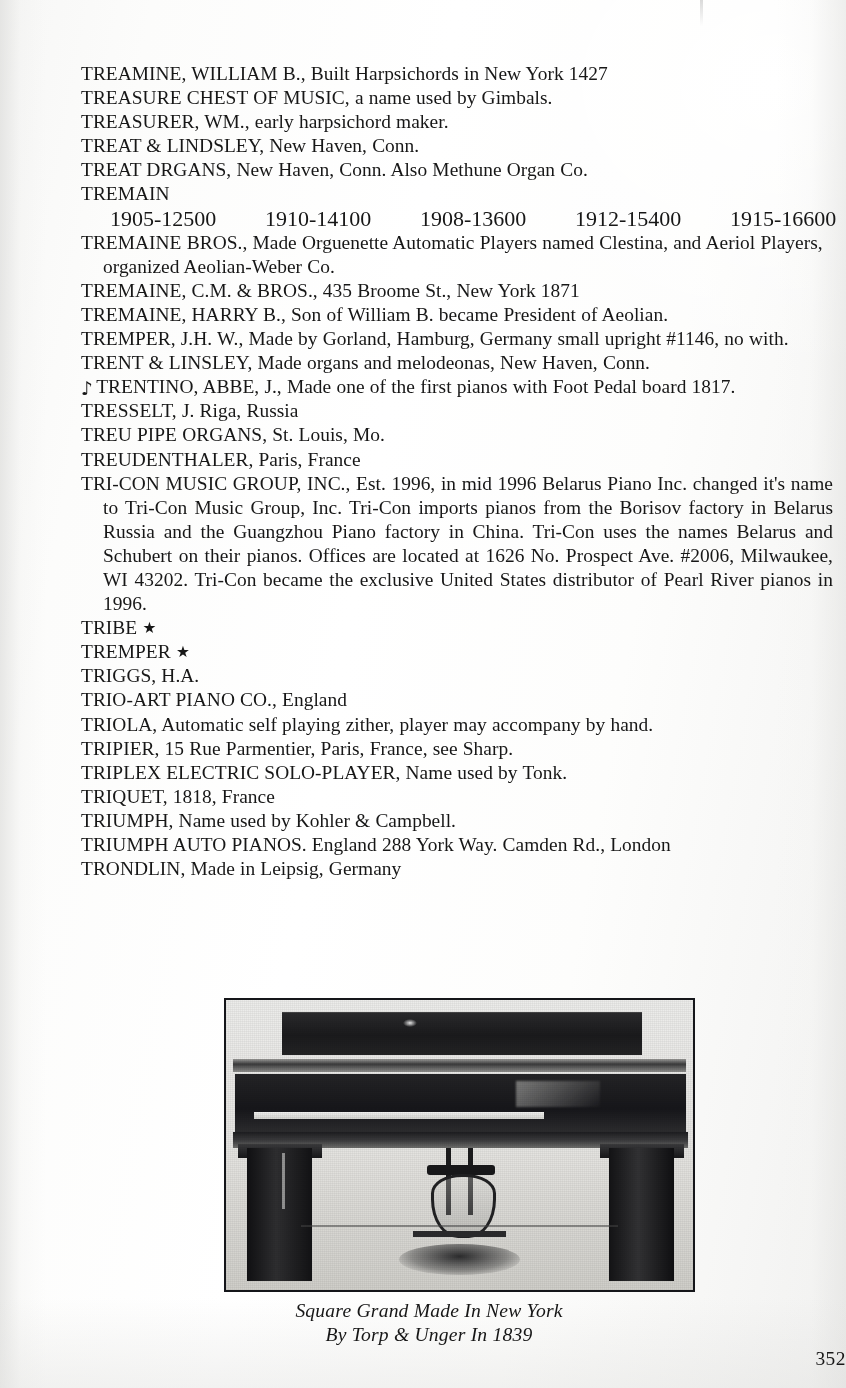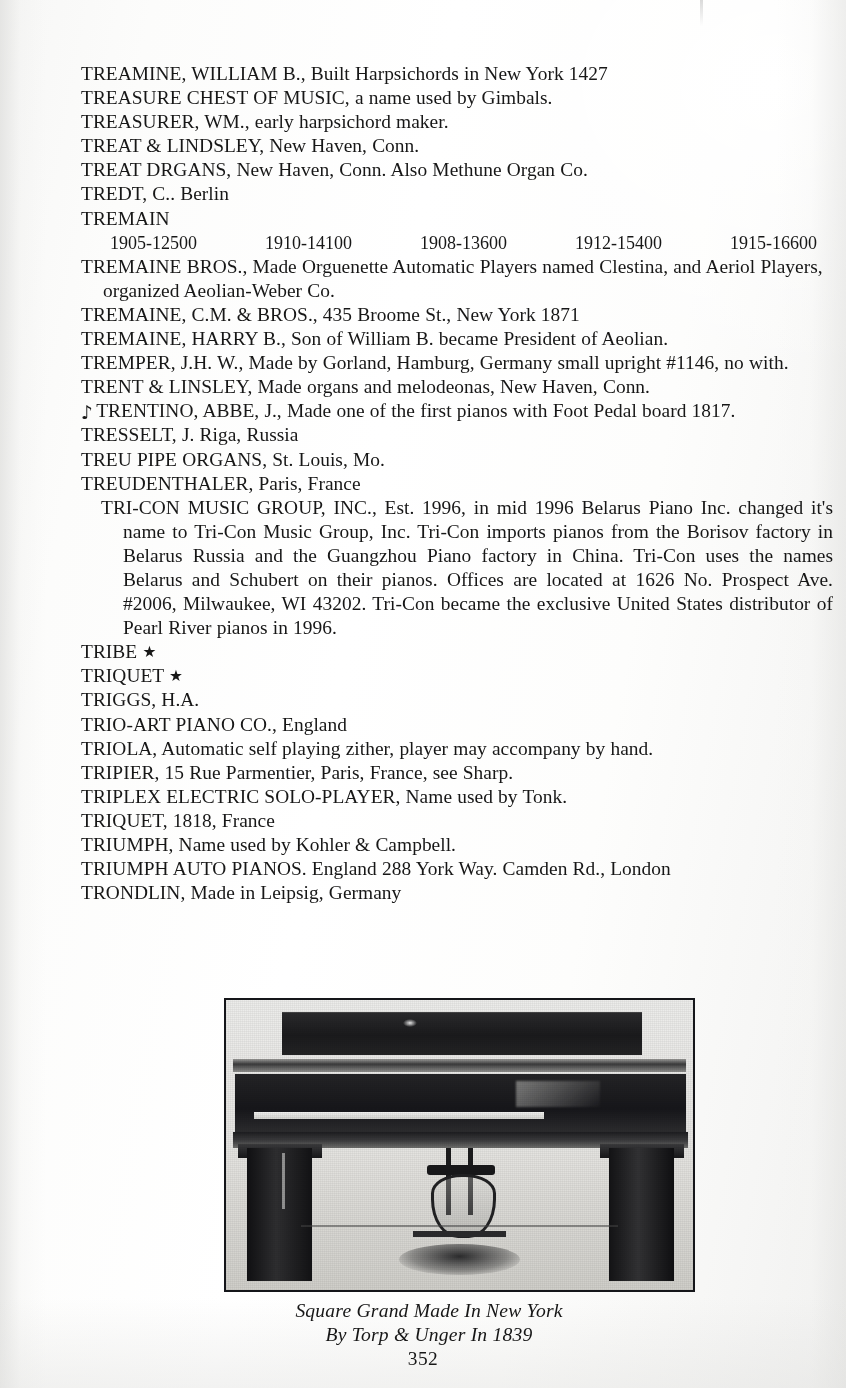--- a/index.html
+++ b/index.html
@@ -62,40 +62,39 @@
     padding-left: 22px;
     text-indent: -22px;
     margin: 0;
     letter-spacing: 0.04px;
     word-spacing: 0.3px;
     text-align: left;
   }
   .entry.justify {
     text-align: justify;
     text-align-last: left;
-    margin-left: 20px;
   }
   .entry .glyph {
     font-family: "DejaVu Sans", sans-serif;
     font-size: 15.5px;
     line-height: 0;
     vertical-align: 1px;
   }
   .entry .note-glyph {
     font-family: "DejaVu Sans", sans-serif;
     font-size: 19px;
     line-height: 0;
     vertical-align: -2px;
     margin-right: 3px;
   }
 
   
   .serial-row {
     display: flex;
-    font-size: 18px;
+    font-size: 22px;
     line-height: 24.1px;
     padding-left: 29px;
     width: 752px;
     box-sizing: border-box;
   }
   .serial-cell {
     width: 155px;
     flex: 0 0 155px;
     white-space: nowrap;
   }
@@ -228,21 +227,21 @@
     font-size: 19.6px;
     line-height: 24px;
     letter-spacing: 0.2px;
     margin-left: 6px;
   }
   .folio {
     position: absolute;
     left: 0;
     top: 1348px;
     width: 846px;
-    text-align: center;
+    text-align: right;
     font-size: 19.4px;
     letter-spacing: 0.5px;
   }
 </style>
 </head>
 <body>
 
 <div class="page">
 
   <div class="scan-shade-left"></div>
@@ -250,21 +249,20 @@
   <div class="scan-shade-bottom"></div>
   <div class="scan-top-mark"></div>
 
   <div class="entries">
 
     <p class="entry">TREAMINE, WILLIAM B., Built Harpsichords in New York 1427</p>
     <p class="entry">TREASURE CHEST OF MUSIC, a name used by Gimbals.</p>
     <p class="entry">TREASURER, WM., early harpsichord maker.</p>
     <p class="entry">TREAT &amp; LINDSLEY, New Haven, Conn.</p>
     <p class="entry">TREAT DRGANS, New Haven, Conn. Also Methune Organ Co.</p>
-    <p class="entry">TREDT, C.. Berlin</p>
     <p class="entry">TREMAIN</p>
 
     <div class="serial-row">
       <span class="serial-cell">1905-12500</span>
       <span class="serial-cell">1910-14100</span>
       <span class="serial-cell">1908-13600</span>
       <span class="serial-cell">1912-15400</span>
       <span class="serial-cell">1915-16600</span>
     </div>
 
@@ -275,21 +273,21 @@
     <p class="entry">TRENT &amp; LINSLEY, Made organs and melodeonas, New Haven, Conn.</p>
 
     <p class="entry"><span class="note-glyph">♪</span><span>TRENTINO, ABBE, J., Made one of the first pianos with Foot Pedal board 1817.</span></p>
 
     <p class="entry">TRESSELT, J. Riga, Russia</p>
     <p class="entry">TREU PIPE ORGANS, St. Louis, Mo.</p>
     <p class="entry">TREUDENTHALER, Paris, France</p>
     <p class="entry justify">TRI-CON MUSIC GROUP, INC., Est. 1996, in mid 1996 Belarus Piano Inc. changed it's name to Tri-Con Music Group, Inc.  Tri-Con imports pianos from the Borisov factory in Belarus Russia and the Guangzhou Piano factory in China. Tri-Con uses the names Belarus and Schubert on their pianos. Offices are located at 1626 No. Prospect Ave. #2006, Milwaukee, WI 43202.  Tri-Con became the exclusive United States distributor of Pearl River pianos in 1996.</p>
 
     <p class="entry"><span>TRIBE</span> <span class="glyph">★</span></p>
-    <p class="entry"><span>TRIQUET</span> <span class="glyph">★</span></p>
+    <p class="entry"><span>TREMPER</span> <span class="glyph">★</span></p>
 
     <p class="entry">TRIGGS, H.A.</p>
     <p class="entry">TRIO-ART PIANO CO., England</p>
     <p class="entry">TRIOLA, Automatic self playing zither, player may accompany by hand.</p>
     <p class="entry">TRIPIER, 15 Rue Parmentier, Paris, France, see Sharp.</p>
     <p class="entry">TRIPLEX ELECTRIC SOLO-PLAYER, Name used by Tonk.</p>
     <p class="entry">TRIQUET, 1818, France</p>
     <p class="entry">TRIUMPH, Name used by Kohler &amp; Campbell.</p>
     <p class="entry">TRIUMPH AUTO PIANOS. England 288 York Way. Camden Rd., London</p>
     <p class="entry">TRONDLIN, Made in Leipsig, Germany</p>

